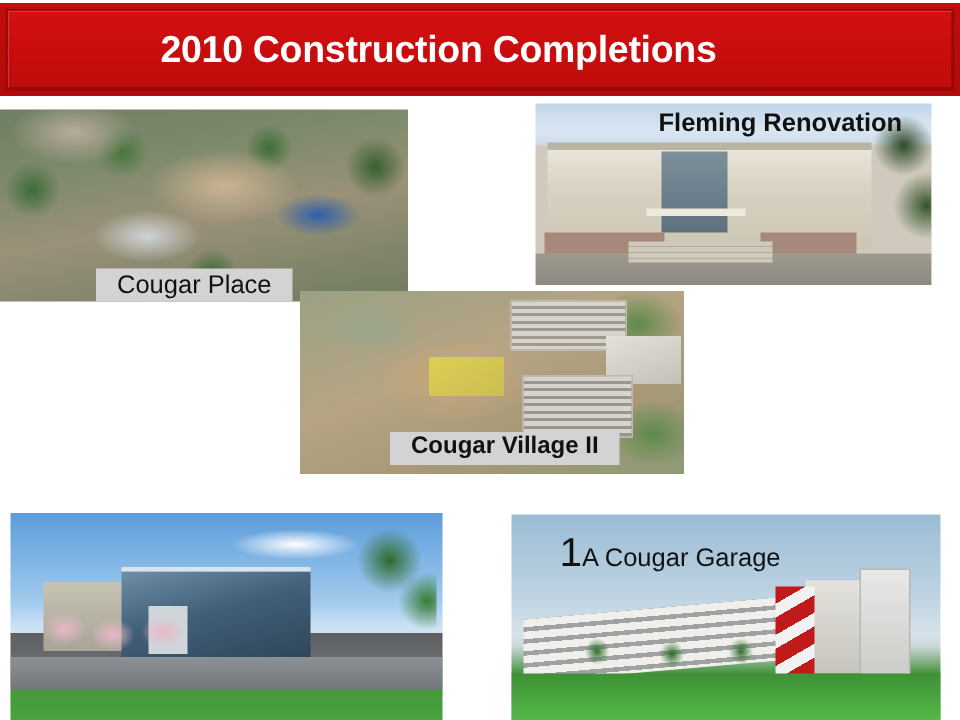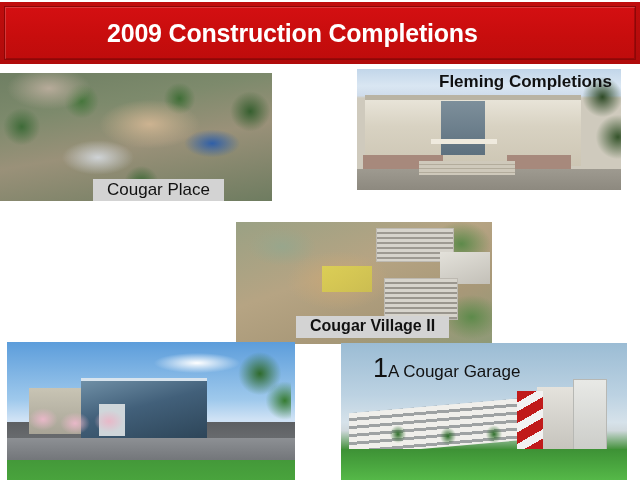--- a/index.html
+++ b/index.html
@@ -75,21 +75,21 @@
       radial-gradient(ellipse 50px 24px at 36% 66%, #cfd3d6 0%, rgba(207,211,214,0) 72%),
       radial-gradient(circle 26px at 8%  42%, #3e6b38 0%, rgba(62,107,56,0) 72%),
       radial-gradient(circle 24px at 30% 22%, #46763c 0%, rgba(70,118,60,0) 72%),
       radial-gradient(circle 22px at 66% 20%, #3f6e36 0%, rgba(63,110,54,0) 72%),
       radial-gradient(circle 28px at 92% 30%, #365f2f 0%, rgba(54,95,47,0) 72%),
       radial-gradient(circle 24px at 52% 86%, #3b6733 0%, rgba(59,103,51,0) 72%),
       linear-gradient(170deg, #6f7f63 0%, #7d8a6c 28%, #9a9179 55%, #6e7c60 100%);
   }
   #photo-cougar-place .cap {
     left: 64px; top: 106px; font-size: 17px;
-    font-weight: normal; font-family: "Liberation Sans", sans-serif; margin-left: 29px;
+    font-weight: normal; font-family: "Liberation Sans", sans-serif;
   }
   #photo-cougar-place .cap2 {
     left: 64px; top: 126px; font-size: 13px; color: #3a3a3a;
     font-weight: normal; opacity: 0.75;
   }
 
   
   #photo-fleming {
     left: 357px; top: 69px; width: 264px; height: 121px;
     background:
@@ -129,28 +129,27 @@
   #photo-fleming .base2 {
     position: absolute; left: 150px; top: 86px; width: 64px; height: 16px;
     background: #a7897c;
   }
   #photo-fleming .cap {
     left: 82px; top: 4px; font-size: 17px;
   }
 
   
   #photo-cougar-village {
-    left: 200px; top: 222px; width: 256px; height: 122px;
+    left: 200px; top: 194px; width: 256px; height: 122px;
     background:
       radial-gradient(ellipse 70px 40px at 40% 48%, #c7a778 0%, rgba(199,167,120,0) 74%),
       radial-gradient(ellipse 46px 26px at 18% 20%, #98a68c 0%, rgba(152,166,140,0) 74%),
       radial-gradient(ellipse 40px 30px at 88% 18%, #5d8a4a 0%, rgba(93,138,74,0) 74%),
       radial-gradient(ellipse 40px 30px at 92% 78%, #5d8a4a 0%, rgba(93,138,74,0) 74%),
       linear-gradient(160deg, #9aa184 0%, #b6a483 40%, #a89878 70%, #8e9a77 100%);
-    margin-left: 36px;
   }
   #photo-cougar-village .dormA {
     position: absolute; left: 140px; top: 6px; width: 76px; height: 32px;
     background: repeating-linear-gradient(180deg, #d7d4cc 0 3px, #9e9a92 3px 5px);
     border: 1px solid #bdb9b1;
   }
   #photo-cougar-village .dormB {
     position: absolute; left: 148px; top: 56px; width: 72px; height: 40px;
     background: repeating-linear-gradient(180deg, #d7d4cc 0 3px, #9a968e 3px 5px);
     border: 1px solid #bdb9b1;
@@ -255,39 +254,39 @@
   }
   #photo-parking-garage .cap .lead {
     font-size: 27px; font-weight: normal; line-height: 1;
   }
 </style>
 </head>
 <body>
 
 <div class="title-banner">
   <div class="title-banner-inner">
-    <div class="title-text">2009 Construction Completions</div>
+    <div class="title-text">2010 Construction Completions</div>
   </div>
 </div>
 
 <div class="photo" id="photo-cougar-place">
   <div class="cap cap-box">Cougar Place</div>
   <div class="cap cap2"></div>
 </div>
 
 <div class="photo" id="photo-fleming">
   <div class="tree"></div>
   <div class="bldg"></div>
   <div class="glass"></div>
   <div class="base"></div>
   <div class="base2"></div>
   <div class="canopy"></div>
   <div class="plaza"></div>
   <div class="steps"></div>
-  <div class="cap">Fleming Completions</div>
+  <div class="cap">Fleming Renovation</div>
 </div>
 
 <div class="photo" id="photo-cougar-village">
   <div class="dormA"></div>
   <div class="roofC"></div>
   <div class="dormB"></div>
   <div class="pad"></div>
   <div class="cap cap-box">Cougar Village II</div>
 </div>
 

